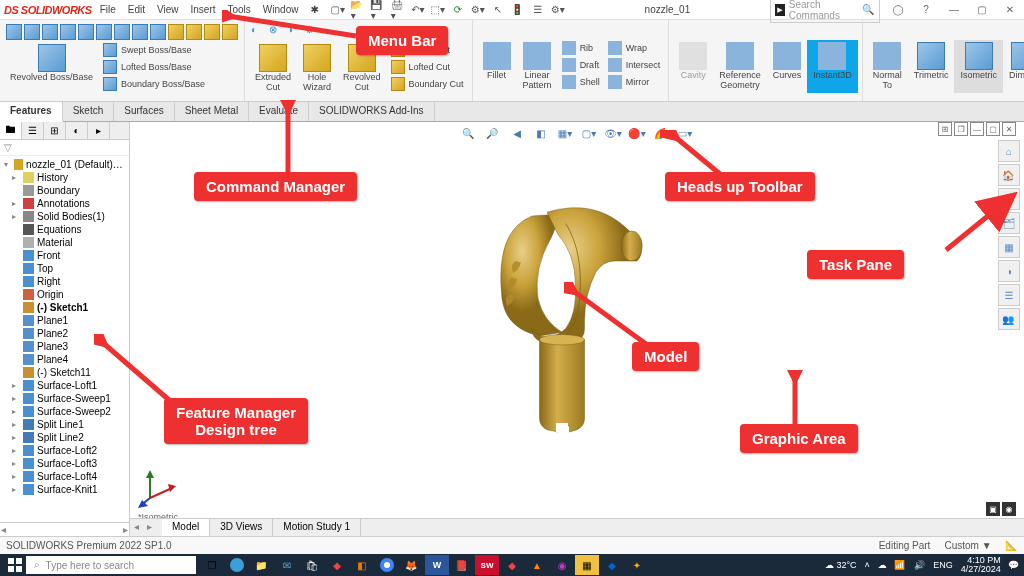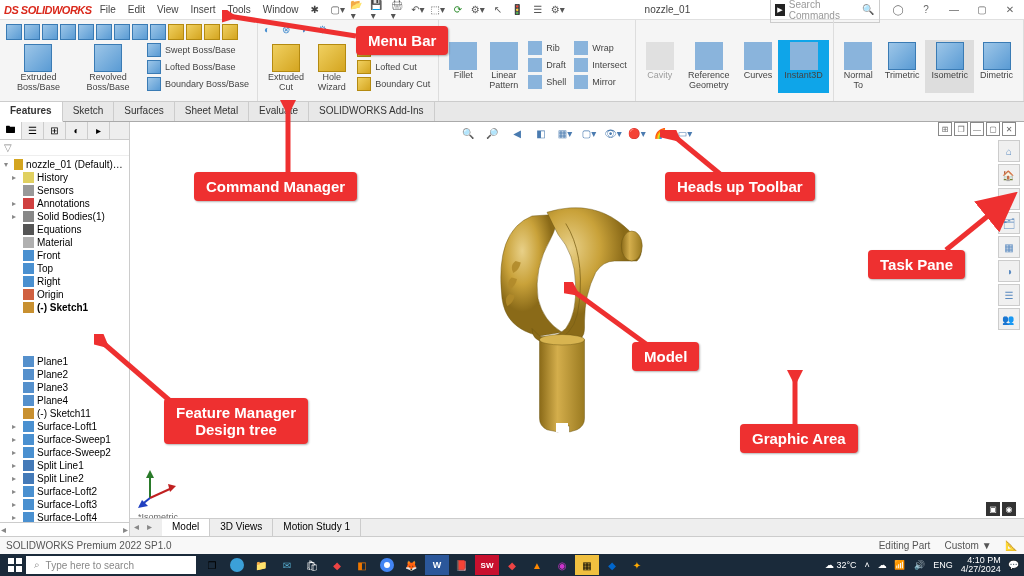--- a/index.html
+++ b/index.html
@@ -152,24 +152,20 @@
         <div class="cube"></div>
         <div class="cube"></div>
       <div class="cube y"></div>
         <div class="cube y"></div>
         <div class="cube y"></div>
         <div class="cube y"></div>
     </div>
     <div style="display:flex">
       <div class="big-btn">
           <div class="ico cube"></div>
-          <div class="lbl">Extruded Boss/Base</div>
-        </div>
-      <div class="big-btn">
-          <div class="ico cube"></div>
           <div class="lbl">Revolved Boss/Base</div>
         </div>
       <div class="row-btns">
         <div class="small-btn">
             <div class="ico cube"></div>
             <span class="lbl">Swept Boss/Base</span>
           </div>
         <div class="small-btn">
             <div class="ico cube"></div>
             <span class="lbl">Lofted Boss/Base</span>
@@ -189,20 +185,24 @@
         <div style="width:16px;height:16px;color:#4a90d0">⚙</div>
     </div>
     <div style="display:flex">
       <div class="big-btn">
           <div class="ico cube y"></div>
           <div class="lbl">Extruded Cut</div>
         </div>
       <div class="big-btn">
           <div class="ico cube y"></div>
           <div class="lbl">Hole Wizard</div>
+        </div>
+      <div class="big-btn">
+          <div class="ico cube y"></div>
+          <div class="lbl">Revolved Cut</div>
         </div>
       <div class="row-btns">
         <div class="small-btn">
             <div class="ico cube y"></div>
             <span class="lbl">Swept Cut</span>
           </div>
         <div class="small-btn">
             <div class="ico cube y"></div>
             <span class="lbl">Lofted Cut</span>
           </div>
@@ -326,21 +326,21 @@
         </div>
       <div id="tree-body">
           <div class="tree-item" style="padding-left: 10px;">
             <span class="exp">▸</span>
             <span class="tico ico-hist"></span>
             <span>History</span>
           </div>
           <div class="tree-item" style="padding-left: 10px;">
             <span class="exp"></span>
             <span class="tico ico-sens"></span>
-            <span>Sensors</span>
+            <span>Boundary</span>
           </div>
           <div class="tree-item" style="padding-left: 10px;">
             <span class="exp">▸</span>
             <span class="tico ico-ann"></span>
             <span>Annotations</span>
           </div>
           <div class="tree-item" style="padding-left: 10px;">
             <span class="exp">▸</span>
             <span class="tico ico-body"></span>
             <span>Solid Bodies(1)</span>
@@ -373,21 +373,21 @@
           <div class="tree-item" style="padding-left: 10px;">
             <span class="exp"></span>
             <span class="tico ico-orig"></span>
             <span>Origin</span>
           </div>
           <div class="tree-item" style="padding-left: 10px; font-weight: bold;">
             <span class="exp"></span>
             <span class="tico ico-sketch"></span>
             <span>(-) Sketch1</span>
           </div>
-          <div class="tree-item" style="padding-left: 10px; margin-top: 41px;">
+          <div class="tree-item" style="padding-left: 10px;">
             <span class="exp"></span>
             <span class="tico ico-pl"></span>
             <span>Plane1</span>
           </div>
           <div class="tree-item" style="padding-left: 10px;">
             <span class="exp"></span>
             <span class="tico ico-pl"></span>
             <span>Plane2</span>
           </div>
           <div class="tree-item" style="padding-left: 10px;">
@@ -635,21 +635,21 @@
 <div class="annot" style="left:665px;top:172px">Heads up Toolbar</div>
 <svg class="arrow" style="left:660px;top:130px;width:80px;height:50px">
     <defs>
       <marker id="ah3" markerWidth="8" markerHeight="8" refX="2" refY="4" orient="auto">
         <path d="M8,0 L0,4 L8,8 Z" fill="#ee3030"></path>
       </marker>
     </defs>
     <line x1="60" y1="44" x2="14" y2="6" stroke="#ee3030" stroke-width="5" marker-end="url(#ah3)"></line>
   </svg>
 
-<div class="annot" style="left:868px;top:250px">Task Pane</div>
+<div class="annot" style="left:807px;top:250px">Task Pane</div>
 <svg class="arrow" style="left:940px;top:192px;width:80px;height:60px">
     <defs>
       <marker id="ah4" markerWidth="8" markerHeight="8" refX="6" refY="4" orient="auto">
         <path d="M0,0 L8,4 L0,8 Z" fill="#ee3030"></path>
       </marker>
     </defs>
     <line x1="6" y1="58" x2="70" y2="6" stroke="#ee3030" stroke-width="5" marker-end="url(#ah4)"></line>
   </svg>
 
 <div class="annot" style="left:164px;top:398px;text-align:center"><span>Feature Manager</span><br><span>Design tree</span></div>

